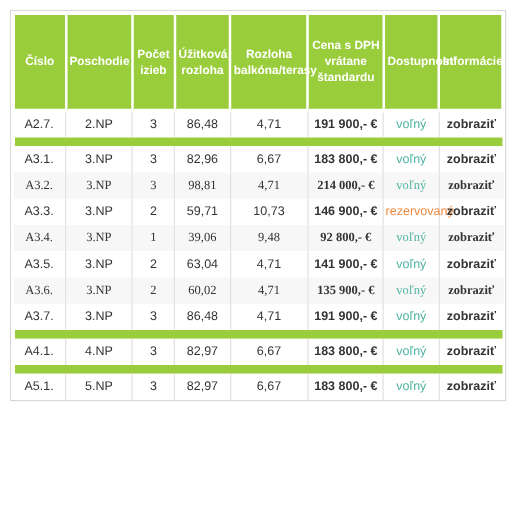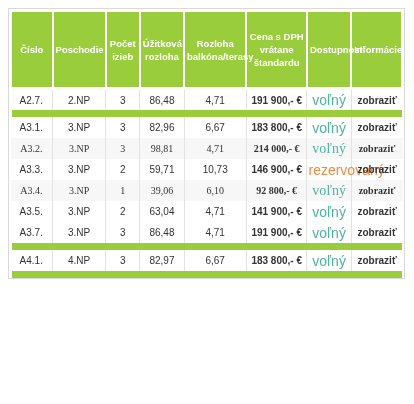--- a/index.html
+++ b/index.html
@@ -81,21 +81,21 @@
   }
   tbody td.c-last {
     border-right: none;
   }
 
   td.price {
     font-weight: bold;
     color: #333333;
   }
   td.status {
-    font-size: 14px;
+    font-size: 10px;
   }
   .status-free {
     color: #4FB3A0;
   }
   .status-reserved {
     color: #F08A3C;
   }
   .status-sold {
     color: #FF3B30;
   }
@@ -202,32 +202,42 @@
           <td>10,73</td>
           <td class="price">146 900,- €</td>
           <td class="status"><span class="status-reserved">rezervovaný</span></td>
           <td class="info c-last"><a class="show-link">zobraziť</a></td>
         </tr>
         <tr class="data-row even">
           <td class="c-first">A3.4.</td>
           <td>3.NP</td>
           <td>1</td>
           <td>39,06</td>
-          <td>6,10</td>
+          <td>9,48</td>
           <td class="price">92 800,- €</td>
           <td class="status"><span class="status-free">voľný</span></td>
           <td class="info c-last"><a class="show-link">zobraziť</a></td>
         </tr>
         <tr class="data-row odd">
           <td class="c-first">A3.5.</td>
           <td>3.NP</td>
           <td>2</td>
           <td>63,04</td>
           <td>4,71</td>
           <td class="price">141 900,- €</td>
+          <td class="status"><span class="status-free">voľný</span></td>
+          <td class="info c-last"><a class="show-link">zobraziť</a></td>
+        </tr>
+        <tr class="data-row even">
+          <td class="c-first">A3.6.</td>
+          <td>3.NP</td>
+          <td>2</td>
+          <td>60,02</td>
+          <td>4,71</td>
+          <td class="price">135 900,- €</td>
           <td class="status"><span class="status-free">voľný</span></td>
           <td class="info c-last"><a class="show-link">zobraziť</a></td>
         </tr>
         <tr class="data-row odd">
           <td class="c-first">A3.7.</td>
           <td>3.NP</td>
           <td>3</td>
           <td>86,48</td>
           <td>4,71</td>
           <td class="price">191 900,- €</td>
@@ -247,15 +257,25 @@
           <td>6,67</td>
           <td class="price">183 800,- €</td>
           <td class="status"><span class="status-free">voľný</span></td>
           <td class="info c-last"><a class="show-link">zobraziť</a></td>
         </tr>
         <tr class="group-sep">
           <td colspan="8">
             <span class="band"></span>
           </td>
         </tr>
+        <tr class="data-row odd">
+          <td class="c-first">A5.1.</td>
+          <td>5.NP</td>
+          <td>3</td>
+          <td>82,97</td>
+          <td>6,67</td>
+          <td class="price">183 800,- €</td>
+          <td class="status"><span class="status-free">voľný</span></td>
+          <td class="info c-last"><a class="show-link">zobraziť</a></td>
+        </tr>
       </tbody>
   </table>
 </div>
 
 </body></html>

